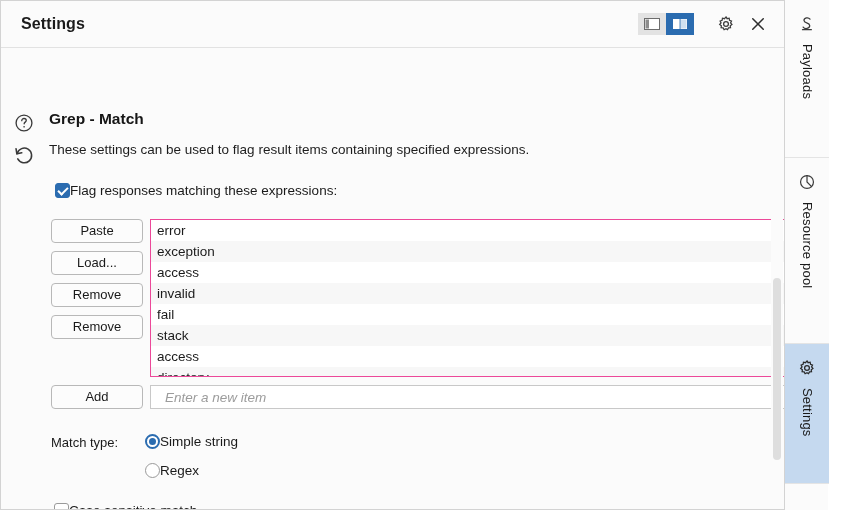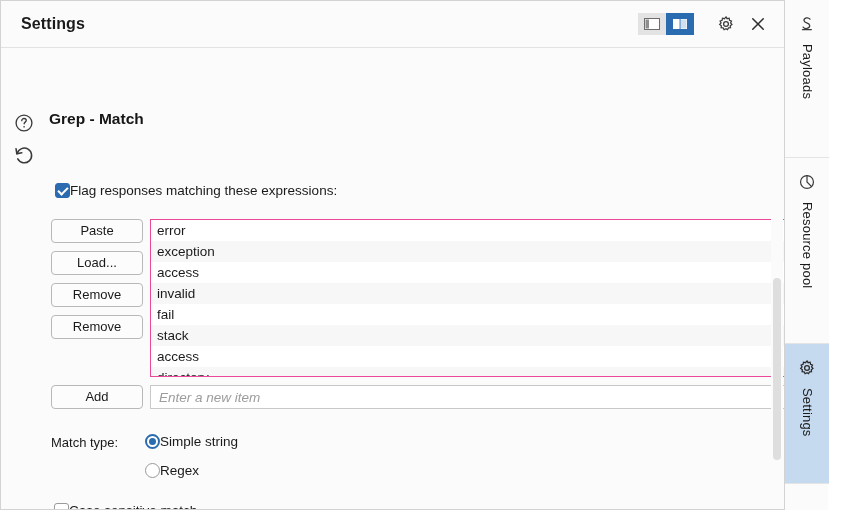--- a/index.html
+++ b/index.html
@@ -250,21 +250,21 @@
     position: absolute;
     left: 149px;
     top: 337px;
     width: 650px;
     height: 24px;
     border: 1px solid #c8c8c8;
     background: #ffffff;
     font-family: "Liberation Sans", sans-serif;
     font-size: 13.5px;
     color: #1a1a1a;
-    padding: 0 8px;
+    padding: 0 14px;
     outline: none;
   }
   .add-input::placeholder {
     color: #9c9c9c;
     font-style: italic;
   }
 
   
   .match-label {
     position: absolute;
@@ -392,20 +392,21 @@
         </div>
         <div class="gutter-icon undo">
           <svg width="22" height="22" viewBox="0 0 24 24" fill="none" stroke="#3a3a3a" stroke-width="1.7" stroke-linecap="round">
             <path d="M4.6 10.3a8 8 0 1 1 .6 5.9"></path>
             <polyline points="9.6,9.6 4.2,10.6 3.3,5.1"></polyline>
           </svg>
         </div>
       </div>
 
       <div class="section-head">Grep - Match</div>
+      <div class="section-desc">These settings can be used to flag result items containing specified expressions.</div>
 
       <div class="ctl-row flag-row">
         <span class="cb checked"></span>
         <span class="ctl-label">Flag responses matching these expressions:</span>
       </div>
 
       <div class="btn-col">
         <button class="btn">Paste</button>
         <button class="btn">Load...</button>
         <button class="btn">Remove</button>

